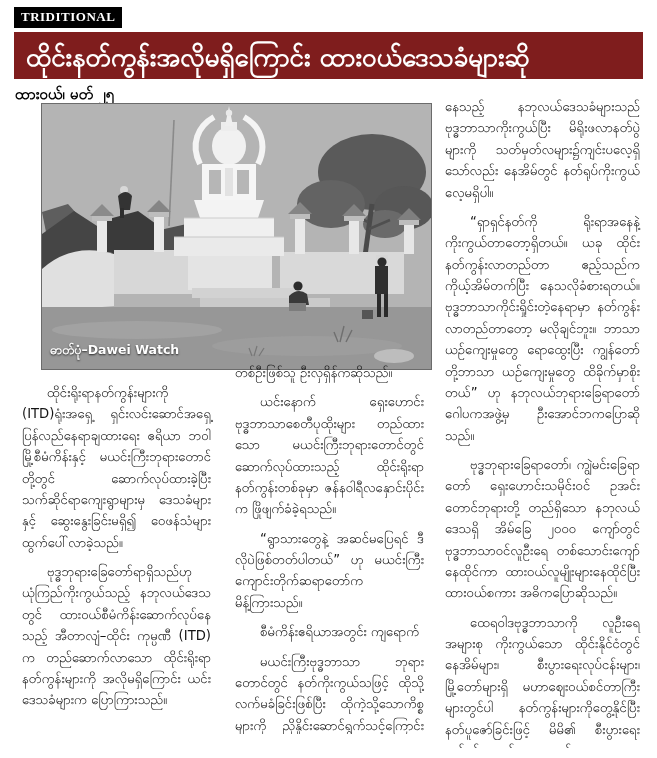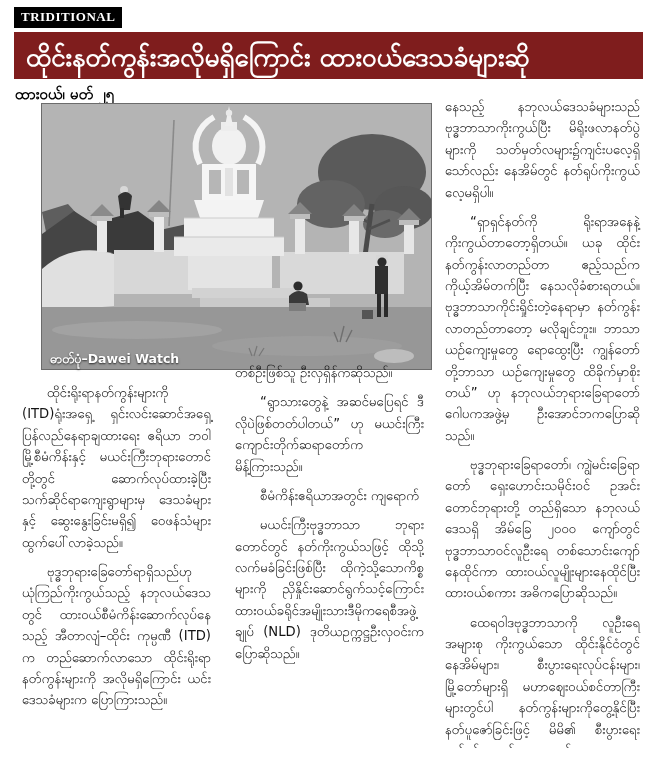--- a/index.html
+++ b/index.html
@@ -29,21 +29,21 @@
     position:absolute;left:15px;top:84px;
     font-weight:bold;font-size:15px;color:#000;text-align:center;
   }
   
   .photo{
     position:absolute;left:41px;top:103px;width:389px;height:265px;margin:0;
     border:1px solid #6b6b6b;box-sizing:content-box;background:#b4b4b4;
   }
   .photo svg{display:block;}
   .photo-caption{
-    position:absolute;left:8px;bottom:0;
+    position:absolute;left:8px;bottom:9px;
     color:#ffffff;font-weight:bold;font-size:12.5px;
     text-shadow:0 1px 2px rgba(0,0,0,.75);
   }
   
   .col{
     position:absolute;text-align:justify;
     font-size:13.2px;line-height:1.62;color:#141414;
     overflow:hidden;
   }
   .col p{margin:8px;text-indent:1.9em;}
@@ -185,20 +185,21 @@
     <figcaption class="photo-caption">ဓာတ်ပုံ–Dawei Watch</figcaption>
   </figure>
 
   <div class="col col1">
     <p>ထိုင်းရိုးရာနတ်ကွန်းများကို (ITD)ရုံးအရှေ့ ရှင်းလင်းဆောင်အရှေ့ ပြန်လည်နေရာချထားရေး ဧရိယာ ဘဝါမြို့စီမံကိန်းနှင့် မယင်းကြီးဘုရားတောင်တို့တွင် ဆောက်လုပ်ထားခဲ့ပြီး သက်ဆိုင်ရာကျေးရွာများမှ ဒေသခံများနှင့် ဆွေးနွေးခြင်းမရှိ၍ ဝေဖန်သံများ ထွက်ပေါ်လာခဲ့သည်။</p>
     <p>ဗုဒ္ဓဘုရားခြေတော်ရာရှိသည်ဟု ယုံကြည်ကိုးကွယ်သည့် နဘုလယ်ဒေသတွင် ထားဝယ်စီမံကိန်းဆောက်လုပ်နေသည့် အီတာလျံ–ထိုင်း ကုမ္ပဏီ (ITD) က တည်ဆောက်လာသော ထိုင်းရိုးရာနတ်ကွန်းများကို အလိုမရှိကြောင်း ယင်းဒေသခံများက ပြောကြားသည်။</p>
   </div>
 
   <div class="col col2">
     <p class="cont">တစ်ဦးဖြစ်သူ ဦးလှရှိန်ကဆိုသည်။</p>
+    <p>ယင်းနောက် ရှေးဟောင်းဗုဒ္ဓဘာသာစေတီပုထိုးများ တည်ထားသော မယင်းကြီးဘုရားတောင်တွင် ဆောက်လုပ်ထားသည့် ထိုင်းရိုးရာနတ်ကွန်းတစ်ခုမှာ ဇန်နဝါရီလနှောင်းပိုင်းက ဖြိုဖျက်ခံခဲ့ရသည်။</p>
     <p>“ရွာသားတွေနဲ့ အဆင်မပြေရင် ဒီလိုပဲဖြစ်တတ်ပါတယ်” ဟု မယင်းကြီးကျောင်းတိုက်ဆရာတော်က မိန့်ကြားသည်။</p>
     <p>စီမံကိန်းဧရိယာအတွင်း ကျရောက်</p>
     <p>မယင်းကြီးဗုဒ္ဓဘာသာ ဘုရားတောင်တွင် နတ်ကိုးကွယ်သဖြင့် ထိုသို့လက်မခံခြင်းဖြစ်ပြီး ထိုကဲ့သို့သောကိစ္စများကို ညှိနှိုင်းဆောင်ရွက်သင့်ကြောင်း ထားဝယ်ခရိုင်အမျိုးသားဒီမိုကရေစီအဖွဲ့ချုပ် (NLD) ဒုတိယဥက္ကဋ္ဌဦးလှဝင်းကပြောဆိုသည်။</p>
   </div>
 
   <div class="col col3">
     <p class="cont">နေသည့် နဘုလယ်ဒေသခံများသည် ဗုဒ္ဓဘာသာကိုးကွယ်ပြီး မိရိုးဖလာနတ်ပွဲများကို သတ်မှတ်လများ၌ကျင်းပလေ့ရှိသော်လည်း နေအိမ်တွင် နတ်ရုပ်ကိုးကွယ်လေ့မရှိပါ။</p>
     <p>“ရှာရှင်နတ်ကို ရိုးရာအနေနဲ့ ကိုးကွယ်တာတော့ရှိတယ်။ ယခု ထိုင်းနတ်ကွန်းလာတည်တာ ဧည့်သည်က ကိုယ့်အိမ်တက်ပြီး နေသလိုခံစားရတယ်။ ဗုဒ္ဓဘာသာကိုင်းရှိုင်းတဲ့နေရာမှာ နတ်ကွန်းလာတည်တာတော့ မလိုချင်ဘူး။ ဘာသာယဉ်ကျေးမှုတွေ ရောထွေးပြီး ကျွန်တော်တို့ဘာသာ ယဉ်ကျေးမှုတွေ ထိခိုက်မှာစိုးတယ်” ဟု နဘုလယ်ဘုရားခြေရာတော် ဂေါပကအဖွဲ့မှ ဦးအောင်ဘကပြောဆိုသည်။</p>
     <p>ဗုဒ္ဓဘုရားခြေရာတော်၊ ကျွဲမင်းခြေရာတော် ရှေးဟောင်းသမိုင်းဝင် ဥအင်းတောင်ဘုရားတို့ တည်ရှိသော နဘုလယ်ဒေသရှိ အိမ်ခြေ ၂၀၀၀ ကျော်တွင် ဗုဒ္ဓဘာသာဝင်လူဦးရေ တစ်သောင်းကျော်နေထိုင်ကာ ထားဝယ်လူမျိုးများနေထိုင်ပြီး ထားဝယ်စကား အဓိကပြောဆိုသည်။</p>
     <p>ထေရဝါဒဗုဒ္ဓဘာသာကို လူဦးရေအများစု ကိုးကွယ်သော ထိုင်းနိုင်ငံတွင် နေအိမ်များ၊ စီးပွားရေးလုပ်ငန်းများ၊ မြို့တော်များရှိ မဟာဈေးဝယ်စင်တာကြီးများတွင်ပါ နတ်ကွန်းများကိုတွေ့နိုင်ပြီး နတ်ပူဇော်ခြင်းဖြင့် မိမိ၏ စီးပွားရေးလုပ်ငန်းဆောင်တာများတွင် ကံကောင်းသည်ဟု ယုံကြည်လေ့ရှိသည်။</p>

